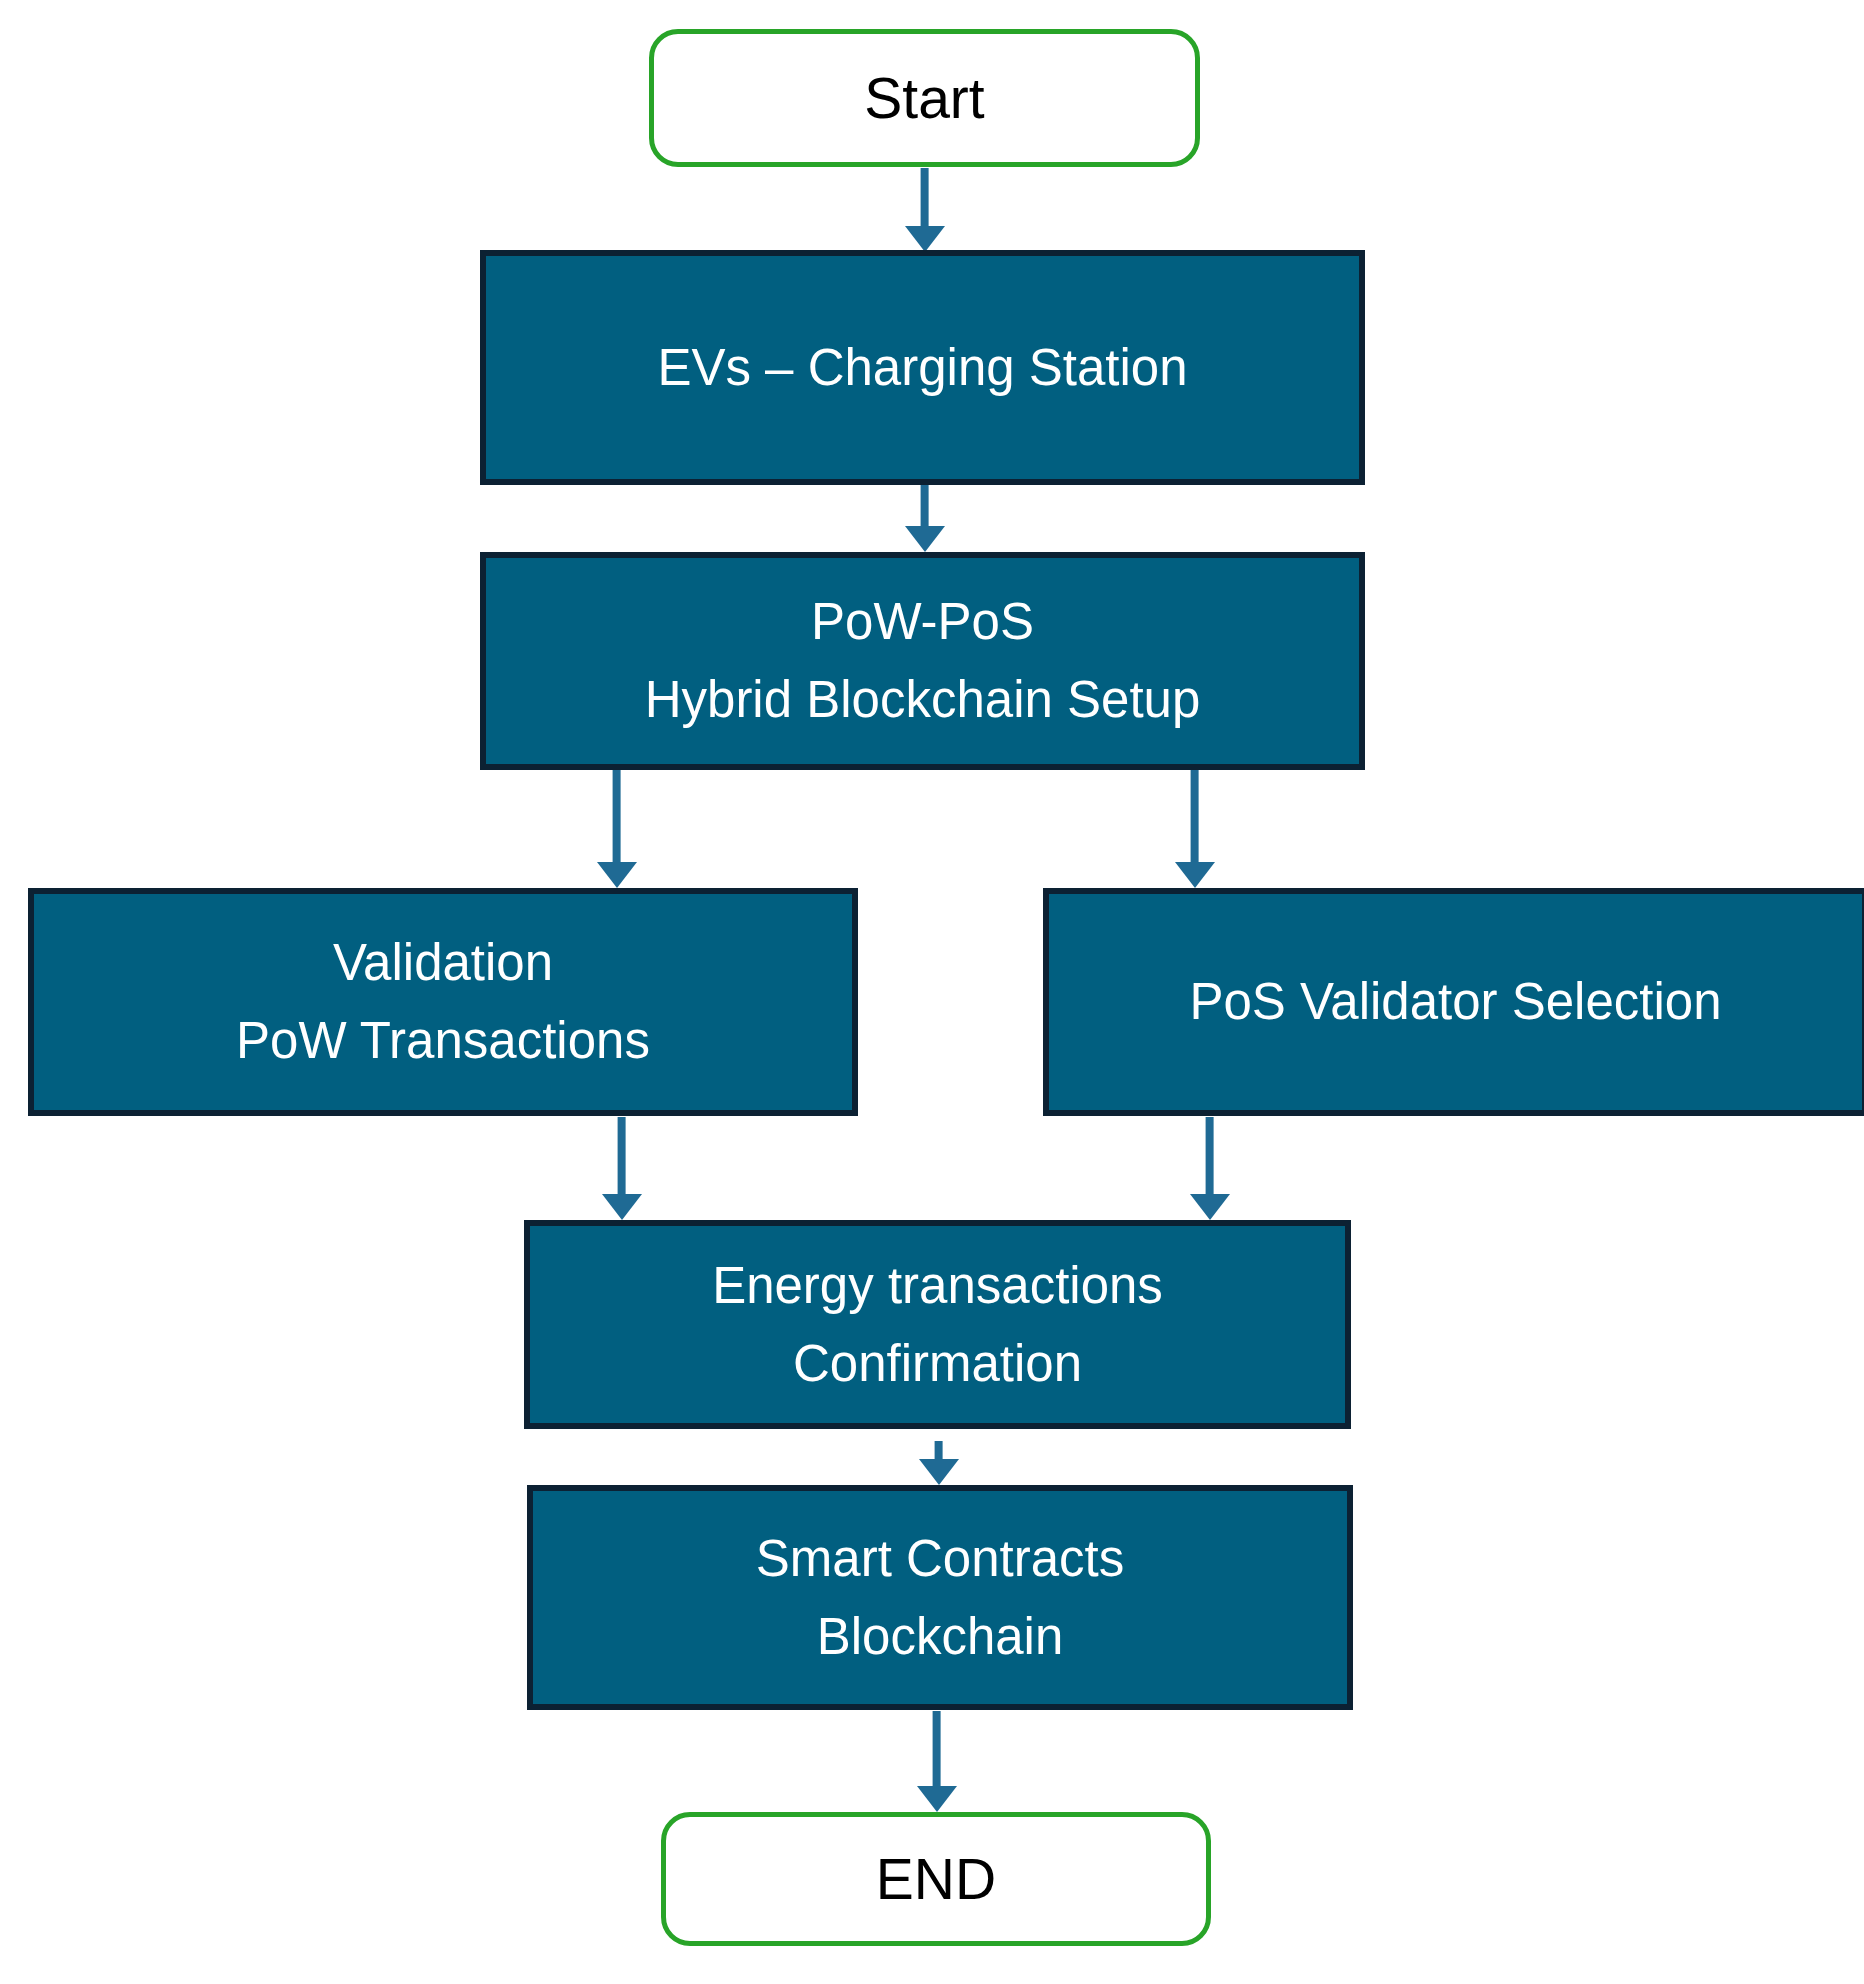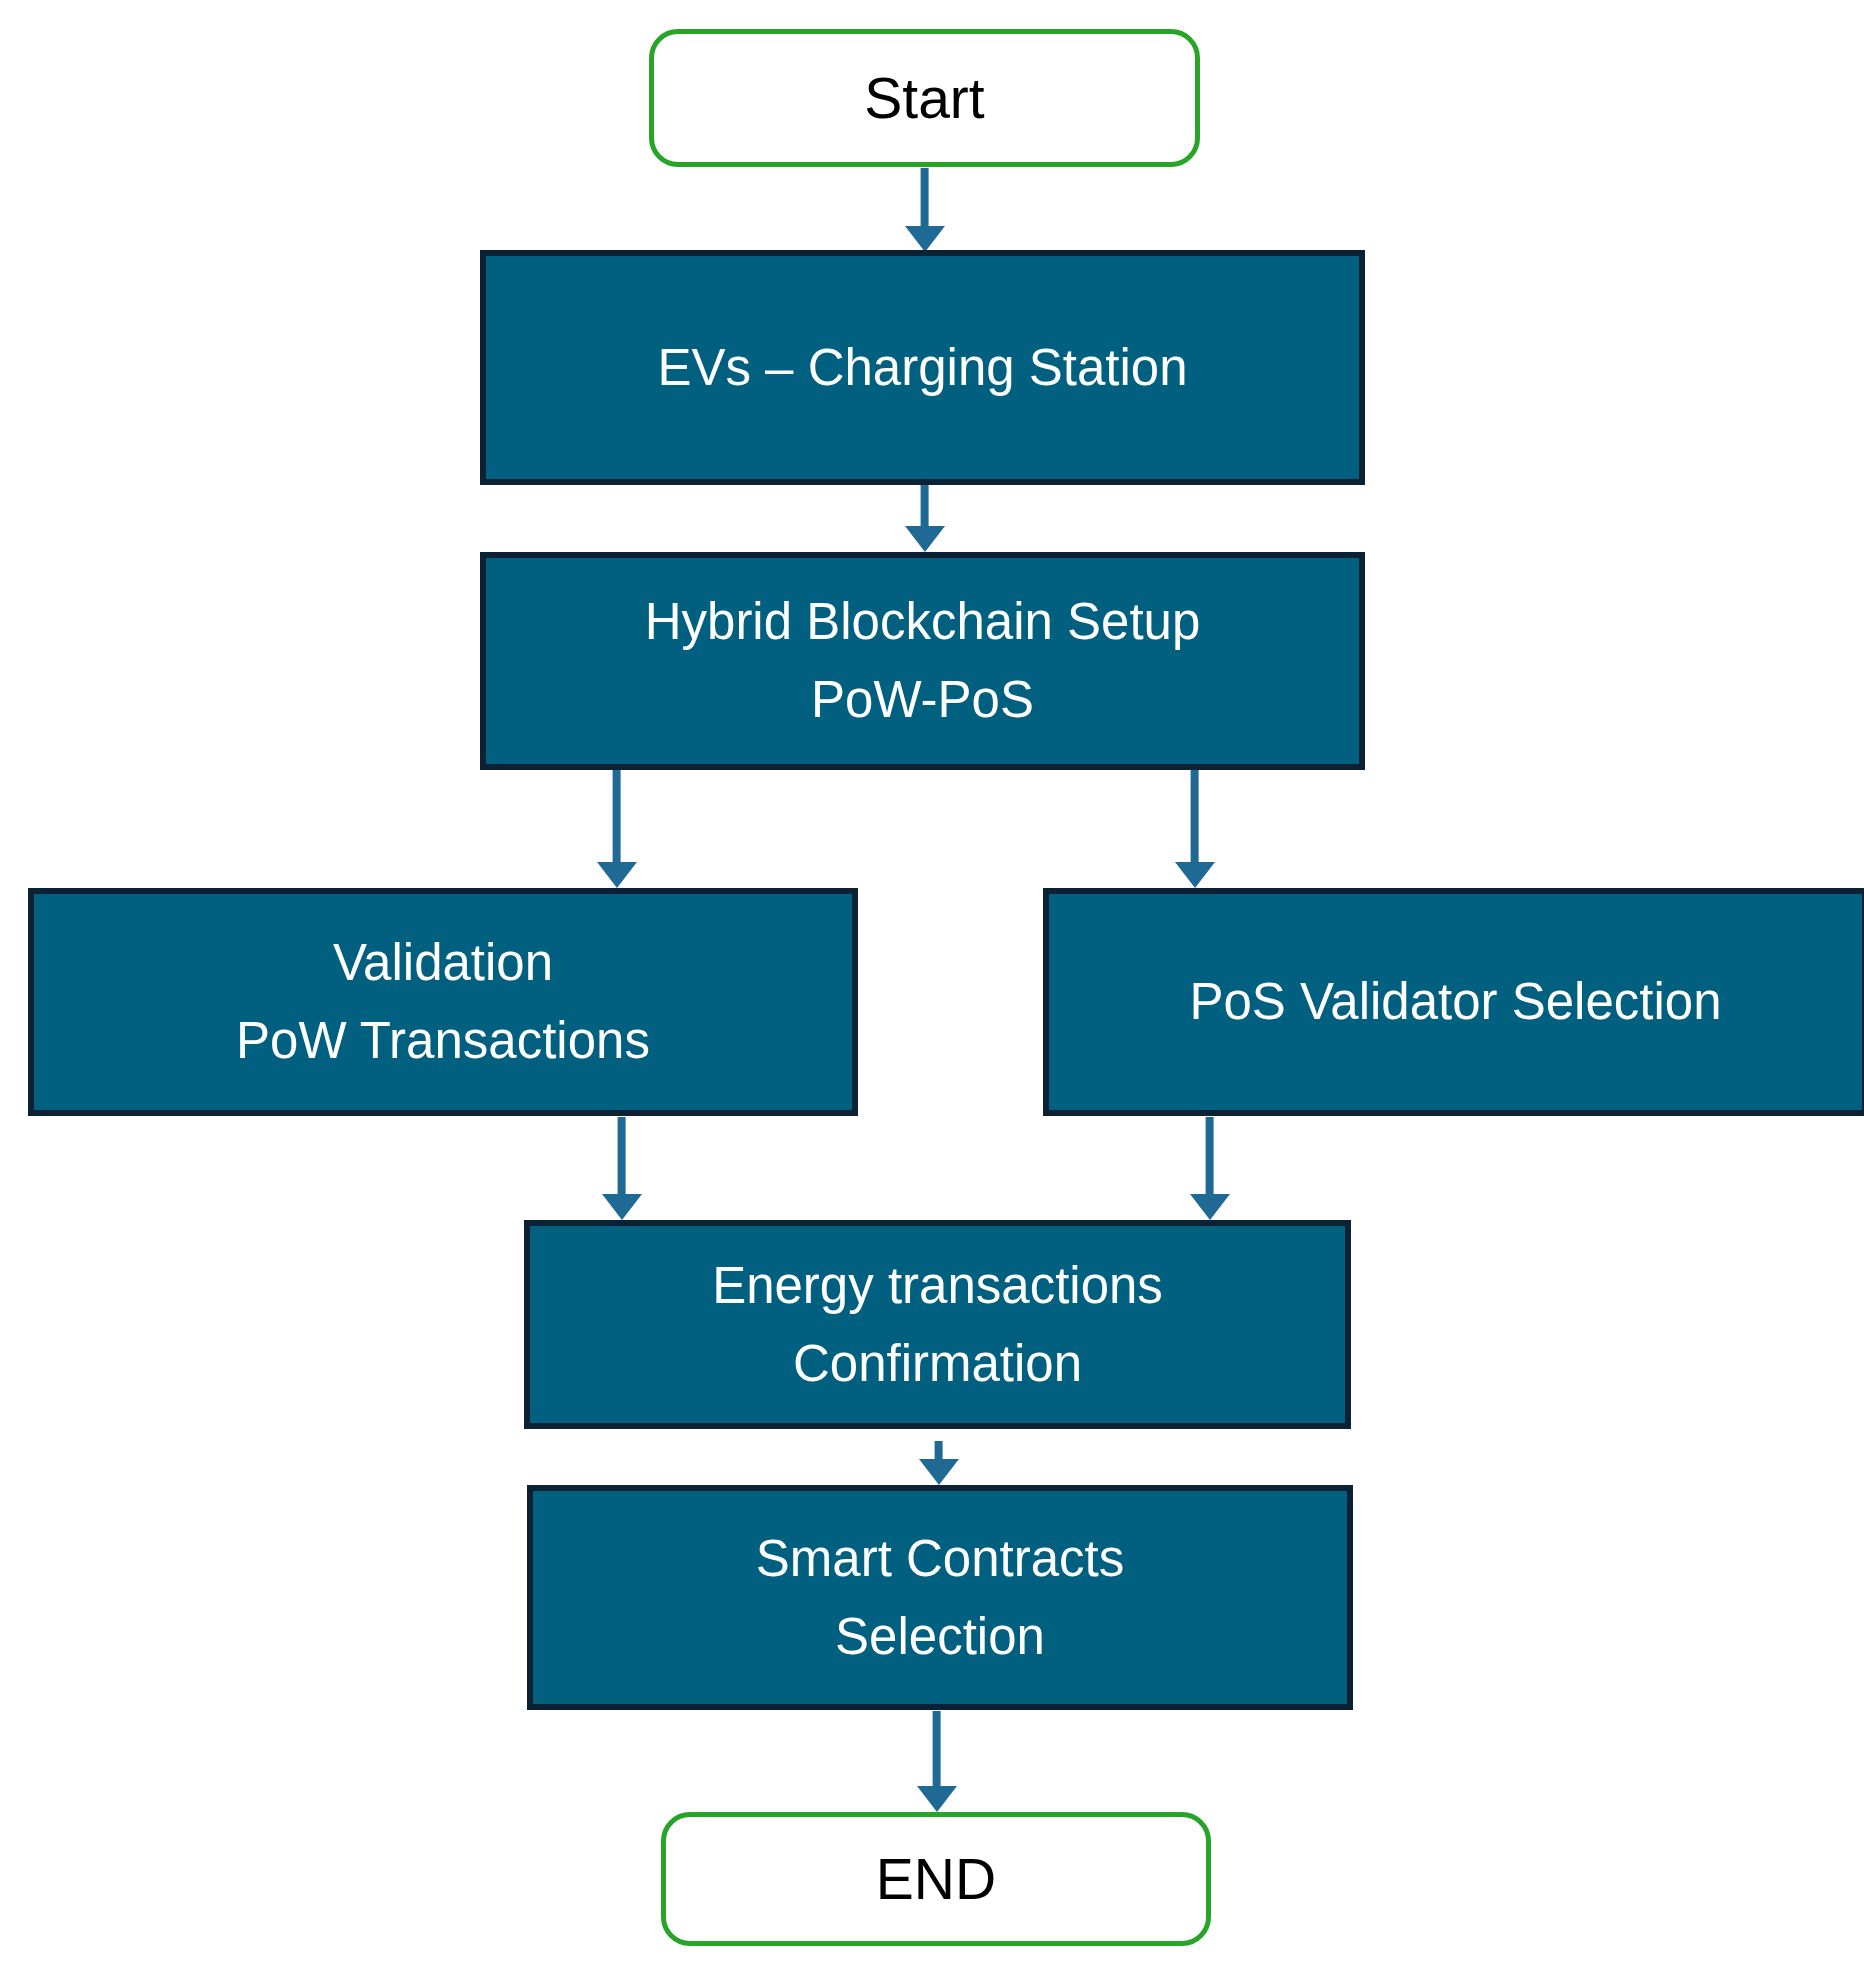--- a/index.html
+++ b/index.html
@@ -82,22 +82,22 @@
   <div class="node process" style="left:480px;top:250px;width:885px;height:235px;">
     <span>EVs – Charging Station</span>
   </div>
 
   <div class="varrow" style="left:904px;top:485px;width:41px;height:67px;">
     <div class="stem" style="height:41px;"></div>
     <div class="head"></div>
   </div>
 
   <div class="node process" style="left:480px;top:552px;width:885px;height:218px;">
+    <span>PoW-PoS</span>
     <span>Hybrid Blockchain Setup</span>
-    <span>PoW-PoS</span>
   </div>
 
   <div class="varrow" style="left:596px;top:770px;width:41px;height:118px;">
     <div class="stem" style="height:92px;"></div>
     <div class="head"></div>
   </div>
 
   <div class="varrow" style="left:1174px;top:770px;width:41px;height:118px;">
     <div class="stem" style="height:92px;"></div>
     <div class="head"></div>
@@ -127,21 +127,21 @@
     <span>Confirmation</span>
   </div>
 
   <div class="varrow" style="left:918px;top:1441px;width:41px;height:44px;">
     <div class="stem" style="height:17.6px;"></div>
     <div class="head"></div>
   </div>
 
   <div class="node process" style="left:527px;top:1485px;width:826px;height:225px;">
     <span>Smart Contracts</span>
-    <span>Selection</span>
+    <span>Blockchain</span>
   </div>
 
   <div class="varrow" style="left:916px;top:1711px;width:41px;height:101px;">
     <div class="stem" style="height:75px;"></div>
     <div class="head"></div>
   </div>
 
   <div class="node terminal" style="left:661px;top:1812px;width:550px;height:134px;">
     <span>END</span>
   </div>

